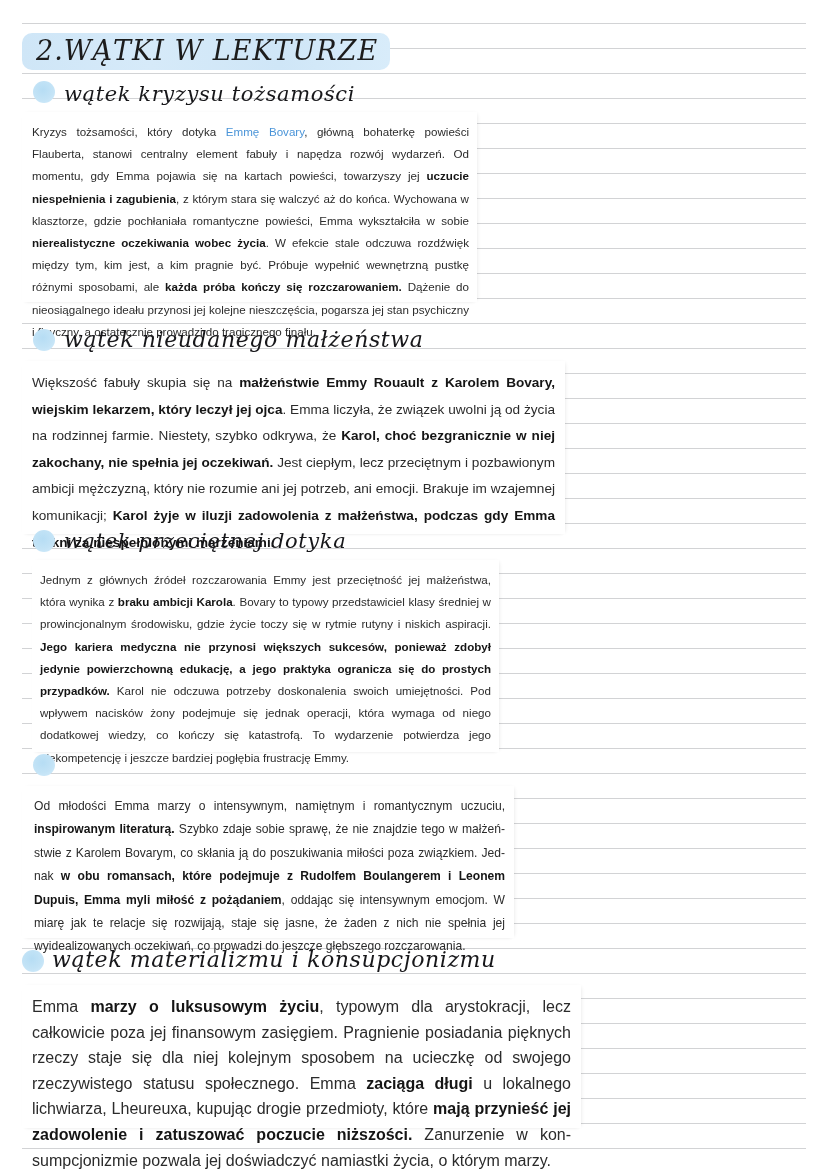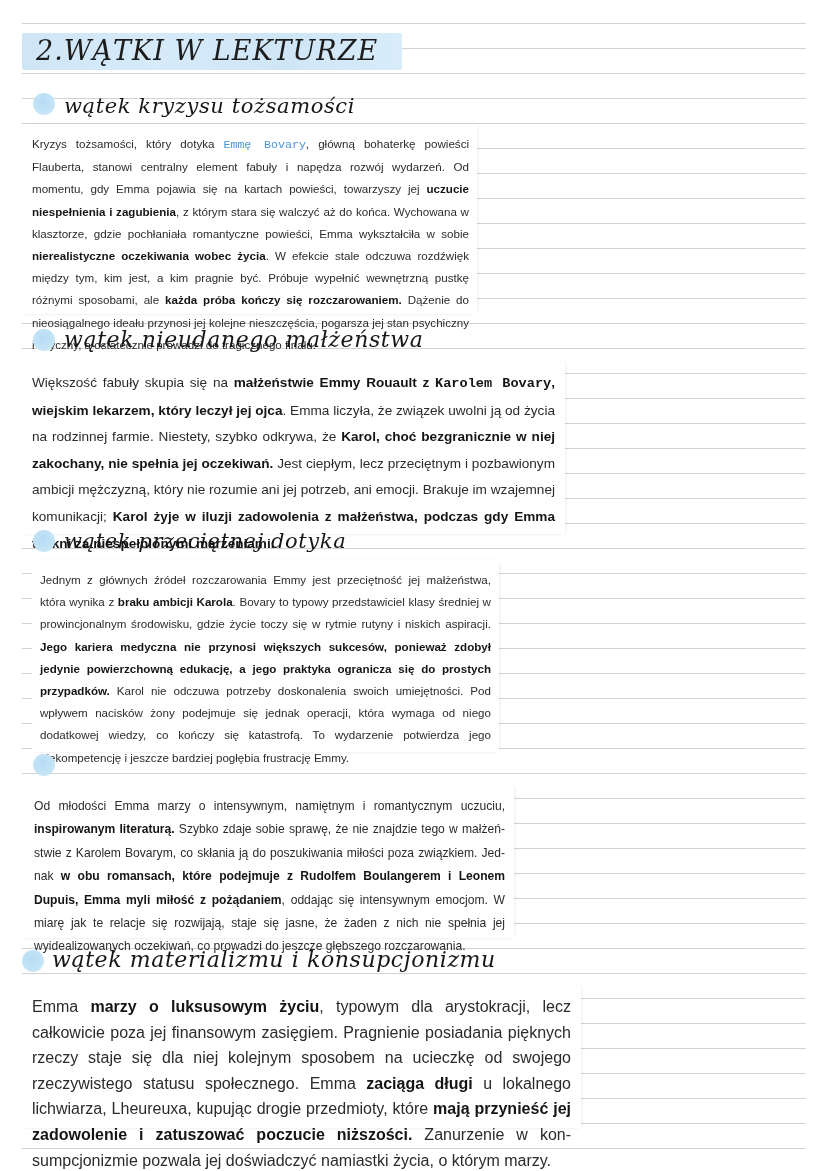--- a/index.html
+++ b/index.html
@@ -25,23 +25,23 @@
   .title-wrap{
     position:absolute;left:22px;top:33px;
   }
   .title{
     display:inline-block;
     font-family:"DejaVu Serif", serif;
     font-style:italic;
     font-size:27px;
     letter-spacing:1px;
     color:#1c1c1c;
-    padding:3px 24px 4px 14px;
+    padding:3px 12px 4px 14px;
     background:linear-gradient(90deg,#cfe6f7 0%,#d6eaf9 35%,#cfe6f7 70%,#d8ecfa 100%);
-    border-radius:2px;
+    border-radius:10px;
     white-space:nowrap;
     line-height:1.1;
   }
 
   .section{position:absolute;left:0;}
   .sec-head{position:relative;height:36px;}
   .bullet{
     position:absolute;
     width:22px;height:22px;border-radius:50%;
     background:radial-gradient(circle at 45% 40%, #b6ddf4 0%, #c3e3f6 55%, #d3ecfb 100%);
@@ -62,21 +62,21 @@
     background:#ffffff;
     box-shadow:2px 0 4px -2px rgba(0,0,0,0.10), 0 2px 4px -3px rgba(0,0,0,0.12);
   }
   .para{
     margin:0;
     color:#2b2b2b;
     text-align:justify;
     hyphens:manual;
   }
   .para b{font-weight:bold;color:#151515;}
-  .nm{color:#4a94d8;font-family:Liberation Mono, monospace;}
+  .nm{color:#4a94d8;}
 
   
   .s1 .para{font-size:11.6px;line-height:22.2px;}
   .s2 .para{font-size:13.6px;line-height:26.6px;}
   .s3 .para{font-size:11.6px;line-height:22.2px;}
   .s4 .para{font-size:12.1px;line-height:23.4px;}
   .s5 .para{font-size:16px;line-height:25.6px;}
 </style>
 </head>
 <body>
@@ -129,21 +129,21 @@
     <div class="rule" style="top: 1123px; background: rgb(210, 211, 213);"></div>
     <div class="rule" style="top: 1148px; background: rgb(210, 211, 213);"></div>
   </div>
 
 <div id="page">
 
   <div class="title-wrap">
     <span class="title">2.WĄTKI W LEKTURZE</span>
   </div>
 
-  <div class="section s1" style="top:88px;left:0;width:828px;">
+  <div class="section s1" style="top:76px;left:0;width:828px;">
     <div class="sec-head">
       <span class="bullet" style="left:33px;top:5px;"></span>
       <span class="sec-title" style="left:64px;top:8px;">wątek kryzysu tożsamości</span>
     </div>
     <div class="block" style="left:22px;top:36px;width:455px;height:190px;">
       <p class="para" style="padding:9px 8px 8px 10px;"><span>Kryzys tożsamości, który dotyka </span><span class="nm">Emmę Bovary</span><span>, główną bohaterkę powieści Flauberta, stanowi centralny element fabuły i napędza rozwój wydarzeń. Od momentu, gdy Emma pojawia się na kartach powieści, towarzyszy jej </span><b>uczucie niespełnienia i zagubienia</b><span>, z którym stara się walczyć aż do końca. Wychowana w klasztorze, gdzie pochłaniała romantyczne powieści, Emma wykształciła w sobie </span><b>nierealistyczne oczekiwania wobec życia</b><span>. W efekcie stale odczuwa rozdźwięk między tym, kim jest, a kim pragnie być. Próbuje wypełnić wewnętrzną pustkę różnymi sposobami, ale </span><b>każda próba kończy się rozczarowaniem.</b><span> Dążenie do nieosiągalnego ideału przynosi jej ko­lejne nieszczęścia, pogarsza jej stan psychiczny i fizyczny, a ostatecznie prowadzi do tragicznego finału.</span></p>
     </div>
   </div>
 
   <div class="section s2" style="top:323px;left:0;width:723px;">

